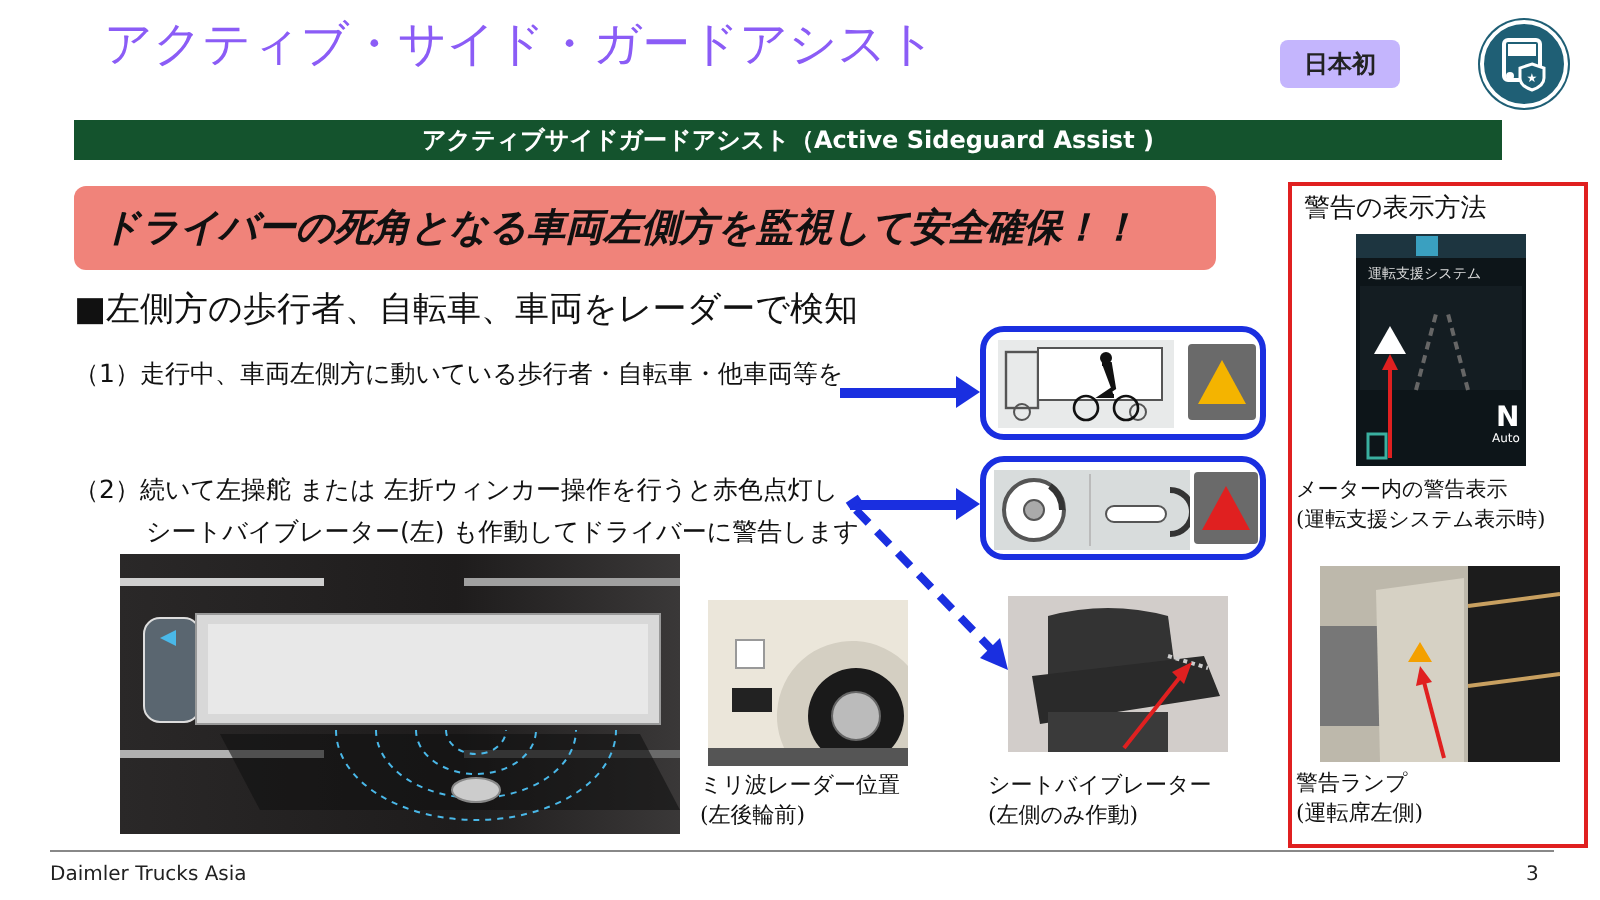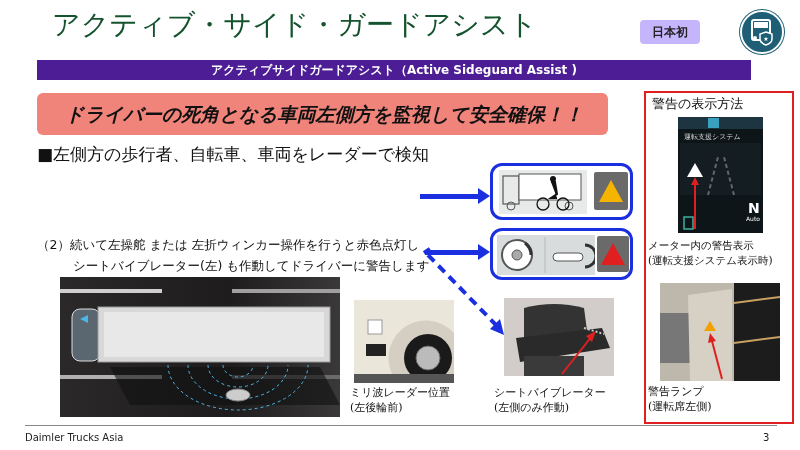--- a/index.html
+++ b/index.html
@@ -1,22 +1,22 @@
 <!DOCTYPE html>
 <html><head>
 <meta charset="utf-8">
 <style>
 *{box-sizing:border-box;margin:0;padding:0}
 body{width:800px;height:450px;background:#fff;font-family:"DejaVu Sans","Liberation Sans",sans-serif;position:relative;overflow:hidden;color:#111}
 .abs{position:absolute}
-#title{left:52px;top:6px;font-size:28px;font-weight:400;letter-spacing:0px;color:#14532d;white-space:nowrap}
+#title{left:52px;top:6px;font-size:24px;font-weight:400;letter-spacing:0px;color:#8b5cf6;white-space:nowrap}
 #badge{left:640px;top:20px;width:60px;height:24px;background:#c4b5fd;border-radius:4px;font-size:12px;font-weight:bold;text-align:center;line-height:24px;color:#222}
 #logo{left:740px;top:10px;width:44px;height:44px;border-radius:50%;background:#1f5f75;border:2px solid #fff;box-shadow:0 0 0 1px #1f5f75}
-#banner{left:37px;top:60px;width:714px;height:20px;background:#4c1d95;color:#fff;font-size:12px;font-weight:bold;text-align:center;line-height:20px;white-space:nowrap}
-#headline{left:37px;top:93px;width:571px;height:42px;background:#f0837a;border-radius:6px;font-size:19px;font-style:italic;font-weight:bold;line-height:42px;padding-left:28px;white-space:nowrap;color:#111}
+#banner{left:37px;top:60px;width:714px;height:20px;background:#14532d;color:#fff;font-size:12px;font-weight:bold;text-align:center;line-height:20px;white-space:nowrap}
+#headline{left:37px;top:93px;width:571px;height:42px;background:#f0837a;border-radius:6px;font-size:19px;font-style:italic;font-weight:bold;line-height:42px;padding-left:14px;white-space:nowrap;color:#111}
 #subhead{left:37px;top:143px;font-size:17px;white-space:nowrap}
 .step{font-size:12.5px;line-height:21px;white-space:nowrap}
 #step1{left:37px;top:176px}
 #step2{left:37px;top:234px}
 .indent{padding-left:36px}
 .arrow{height:5px;background:#1a2fe0}
 .arrowhead{width:0;height:0;border-top:8px solid transparent;border-bottom:8px solid transparent;border-left:12px solid #1a2fe0}
 .bluebox{border:3px solid #1a2fe0;border-radius:12px;background:#fff}
 .panel{background:#d8dcdc}
 .tri-y{width:0;height:0;border-left:12px solid transparent;border-right:12px solid transparent;border-bottom:22px solid #f4b400}
@@ -43,20 +43,21 @@
   </svg>
 </div>
 
 <div id="banner" class="abs">アクティブサイドガードアシスト（Active Sideguard Assist )</div>
 
 <div id="headline" class="abs">ドライバーの死角となる車両左側方を監視して安全確保！！</div>
 
 <div id="subhead" class="abs">■左側方の歩行者、自転車、車両をレーダーで検知</div>
 
 <div id="step1" class="abs step">
+  <div>（1）走行中、車両左側方に動いている歩行者・自転車・他車両等を</div>
 </div>
 <div id="step2" class="abs step">
   <div>（2）続いて左操舵 または 左折ウィンカー操作を行うと赤色点灯し</div>
   <div class="indent">シートバイブレーター(左) も作動してドライバーに警告します</div>
 </div>
 
 <div class="abs arrow" style="left:420px;top:194px;width:60px"></div>
 <div class="abs arrowhead" style="left:478px;top:188px"></div>
 <div class="abs arrow" style="left:425px;top:250px;width:55px"></div>
 <div class="abs arrowhead" style="left:478px;top:244px"></div>

